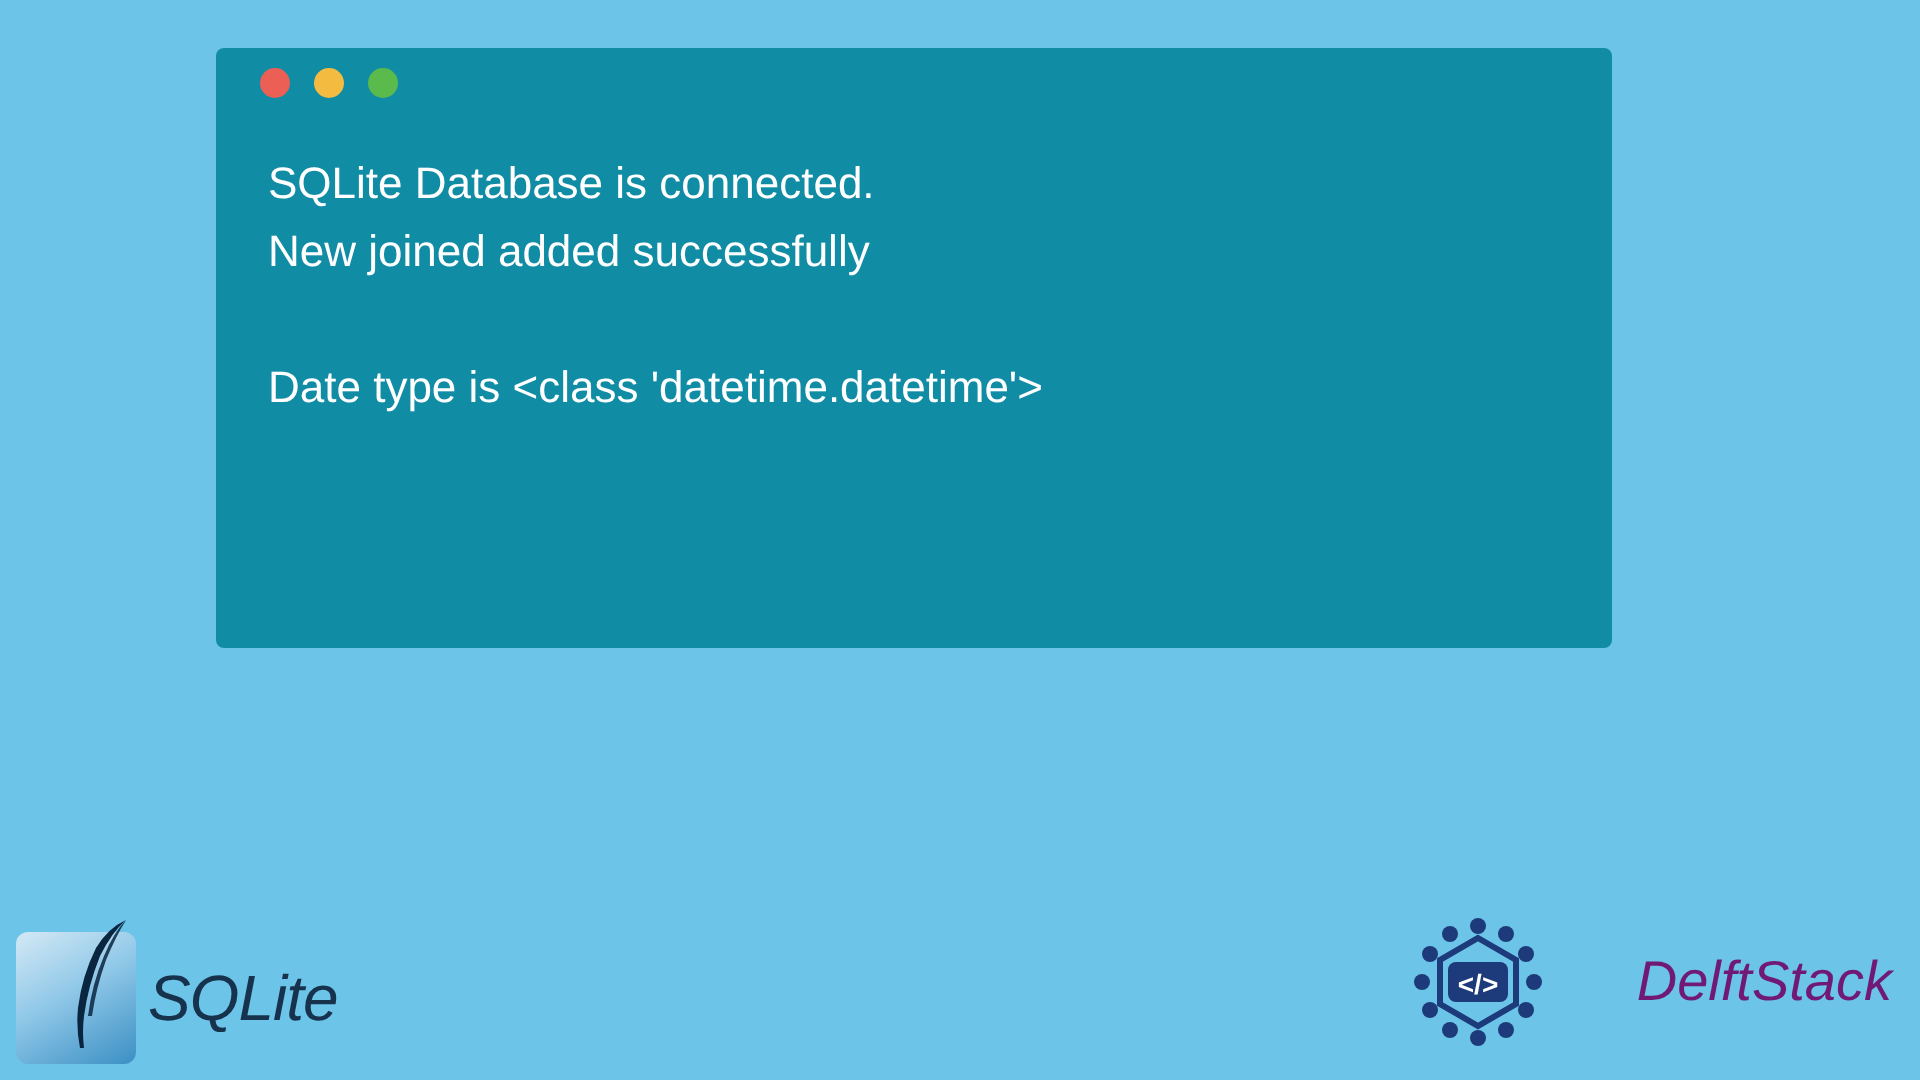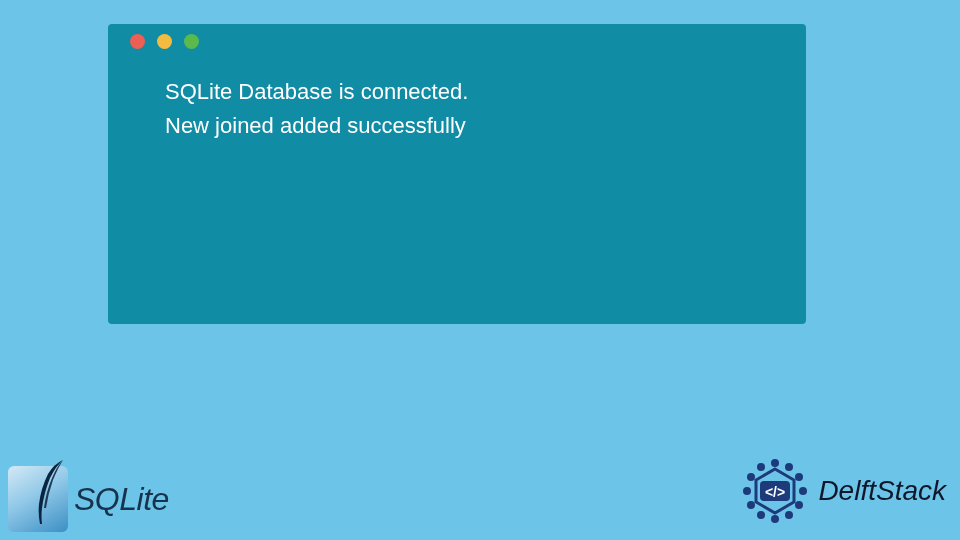--- a/index.html
+++ b/index.html
@@ -41,21 +41,20 @@
     .traffic-green { background: #5bba4c; }
     .terminal-content {
       padding: 0 26px;
       color: #ffffff;
       font-size: 22px;
       line-height: 1.55;
       font-weight: 400;
     }
     .terminal-line {
       white-space: pre;
-      margin-left: 31px;
     }
     .blank-line {
       height: 34px;
     }
     .sqlite-logo {
       position: absolute;
       left: 8px;
       bottom: 8px;
       display: flex;
       align-items: center;
@@ -89,38 +88,40 @@
       display: flex;
       align-items: center;
       gap: 8px;
     }
     .delft-icon {
       width: 70px;
       height: 70px;
     }
     .delft-text {
       font-size: 28px;
-      color: #0f172a;
+      color: #701a75;
       font-style: italic;
       font-weight: 500;
+      margin-left: 36px;
     }
   </style>
 </head>
 <body>
 
 <div class="terminal-window">
   <div class="traffic-lights">
     <div class="traffic-light traffic-red"></div>
     <div class="traffic-light traffic-yellow"></div>
     <div class="traffic-light traffic-green"></div>
   </div>
   <div class="terminal-content">
     <div class="terminal-line">SQLite Database is connected.</div>
     <div class="terminal-line">New joined added successfully</div>
     <div class="blank-line"></div>
+    <div class="terminal-line">Date type is &lt;class 'datetime.datetime'&gt;</div>
   </div>
 </div>
 
 <div class="sqlite-logo">
   <div class="sqlite-box">
     <svg class="feather" viewBox="0 0 40 70">
       <path d="M 35 2 Q 28 8 22 20 Q 16 35 14 50 Q 13 58 14 66 L 12 66 Q 10 56 11 46 Q 13 30 20 16 Q 26 6 35 2 Z" fill="#0a2540"></path>
       <path d="M 35 2 Q 30 10 25 22 Q 20 36 18 50 L 16 50 Q 18 34 24 20 Q 29 8 35 2 Z" fill="#0a2540" opacity="0.85"></path>
     </svg>
   </div>

